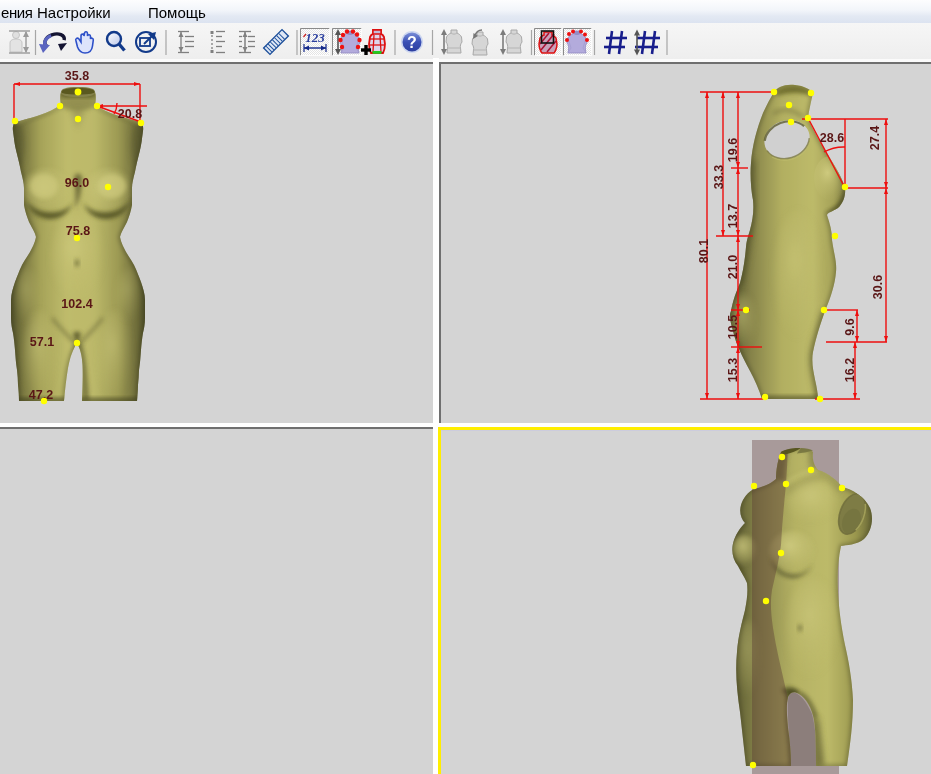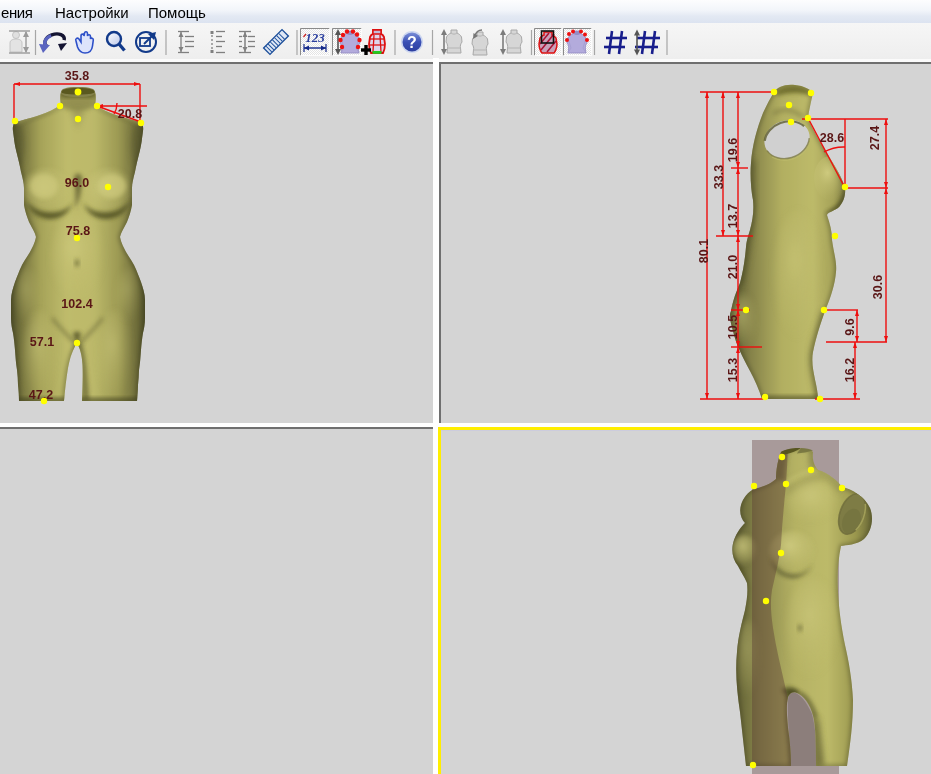--- a/index.html
+++ b/index.html
@@ -24,21 +24,21 @@
 #p4yl{left:438px;top:427px;width:3px;height:347px;background:#ffee00;}
 #p4lav{left:441px;top:430px;width:490px;height:1px;background:#ccccdd;}
 #pane4{left:441px;top:431px;width:490px;height:343px;background:#d4d4d4;}
 svg{position:absolute;left:0;top:0;}
 </style>
 </head>
 <body>
 <div id="app">
  <div class="abs" id="menubar">
   <span class="mi" style="left:1px;letter-spacing:-0.4px">ения</span>
-  <span class="mi" style="left:55px">Настройки</span>
+  <span class="mi" style="left:37px">Настройки</span>
   <span class="mi" style="left:148px">Помощь</span>
  </div>
  <div class="abs" id="toolbar"></div>
  <div class="abs" id="tbl"></div>
  <div class="abs" id="tbd"></div>
  <div class="abs" id="pane1"></div>
  <div class="abs" id="pane2"></div>
  <div class="abs" id="pane3"></div>
  <div class="abs" id="vsplit1"></div>
  <div class="abs" id="p2border"></div>

